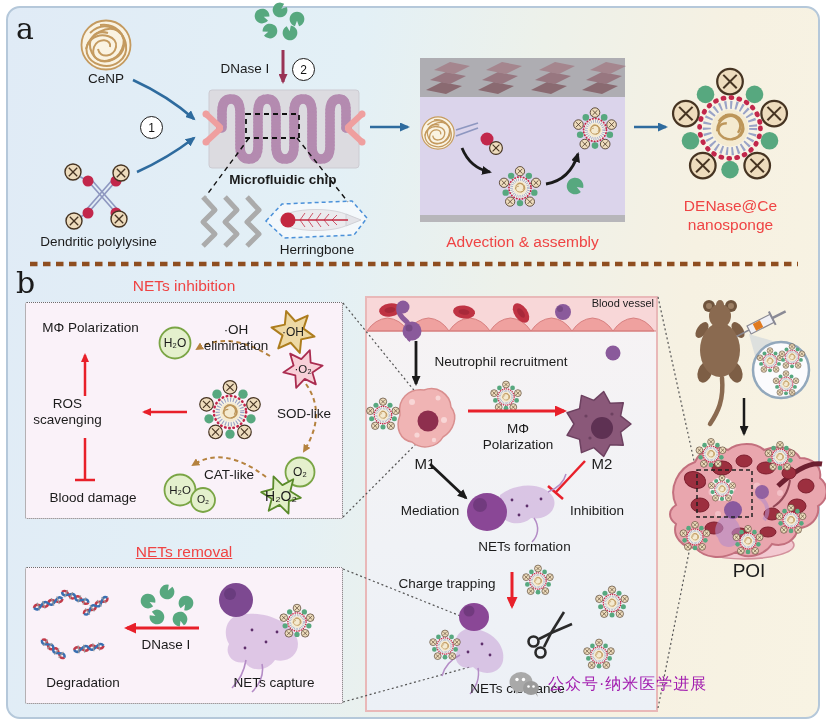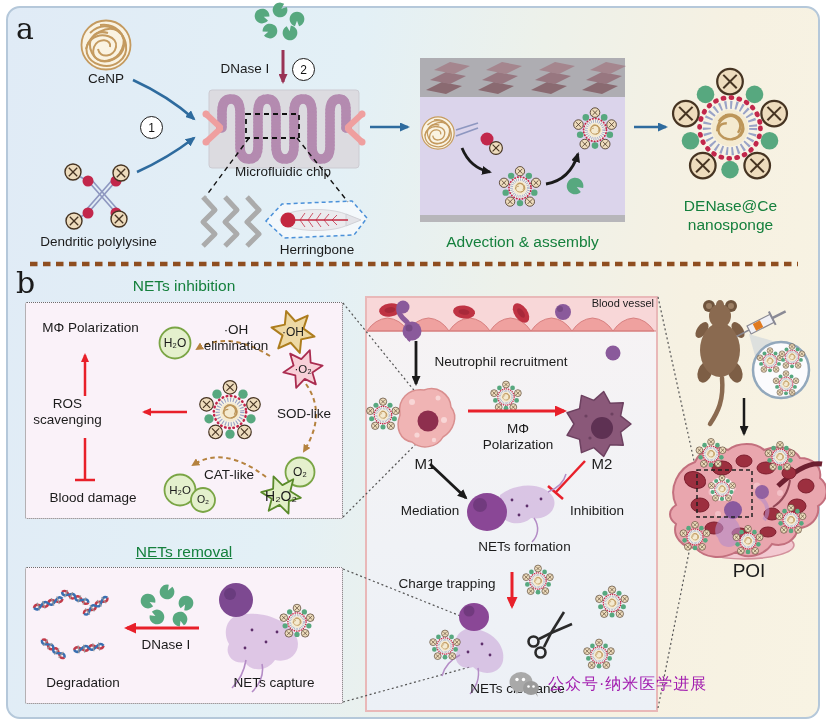--- a/index.html
+++ b/index.html
@@ -4,21 +4,21 @@
 <style>
   html,body{margin:0;padding:0;background:#ffffff;}
   #stage{position:relative;width:826px;height:725px;background:#fff;font-family:"Liberation Sans",sans-serif;overflow:hidden;}
   #frame{position:absolute;left:6px;top:6px;width:810px;height:709px;border:2.5px solid #b5c8da;border-radius:14px;
          background:linear-gradient(100deg,#e0ebf6 0%,#e3f0f6 38%,#edf1ea 58%,#f6f1e2 78%,#f8f3e3 100%);}
   .panelDotted{position:absolute;border:1.6px dotted #6e6e6e;background:#faf2f9;border-radius:2px;}
   #vesselPanel{position:absolute;left:365px;top:296px;width:289px;height:412px;border:2px solid #e9b8b8;
                background:linear-gradient(180deg,#f7f3f4 0%,#f0f2f6 60%,#ecf0f6 100%);}
   svg.art{position:absolute;left:0;top:0;z-index:10;}
   .lbl{position:absolute;z-index:20;color:#1b1b1b;font-size:13.5px;line-height:1.22;text-align:center;white-space:pre-line;}
-  .ttl{font-size:15.5px;color:#15803d;}
+  .ttl{font-size:15.5px;color:#ef4444;}
   .serif{font-family:"DejaVu Serif","Liberation Serif",serif;font-size:30px;line-height:1;}
   .badge{position:absolute;z-index:25;width:21px;height:21px;border:1.7px solid #1d1d1d;border-radius:50%;background:#ffffff;
          font-size:12px;display:flex;align-items:center;justify-content:center;color:#111;}
   .sub{font-size:12px;}
   #watermark{position:absolute;z-index:60;left:508px;top:669px;display:flex;align-items:center;gap:8px;pointer-events:none;}
   #watermark span{color:#a21caf;font-size:16px;letter-spacing:1px;white-space:nowrap;}
 </style>
 </head>
 <body>
 
@@ -422,21 +422,21 @@
       <use href="#np" transform="translate(791,520) scale(0.42)"></use>
       <use href="#np" transform="translate(748,541) scale(0.42)"></use>
       <use href="#np" transform="translate(695,537) scale(0.42)"></use>
     </g>
   </svg>
 
   <div class="lbl serif" style="left:16px;top:14px;">a</div>
   <div class="lbl" style="left:70px;top:71px;width:72px;">CeNP</div>
   <div class="lbl" style="left:212px;top:61px;width:66px;">DNase I</div>
   <div class="lbl" style="left:17px;top:234px;width:163px;">Dendritic polylysine</div>
-  <div class="lbl" style="left:212px;top:164px;width:142px;">Microfluidic chip</div>
+  <div class="lbl" style="left:212px;top:172px;width:142px;font-weight:bold;">Microfluidic chip</div>
   <div class="lbl" style="left:262px;top:242px;width:110px;">Herringbone</div>
   <div class="lbl ttl" style="left:425px;top:233px;width:195px;">Advection &amp; assembly</div>
   <div class="lbl ttl" style="left:663px;top:197px;width:135px;">DENase@Ce
 nanosponge</div>
   <div class="badge" style="left:140px;top:116px;">1</div>
   <div class="badge" style="left:292px;top:58px;">2</div>
 
   <div class="lbl serif" style="left:16px;top:268px;">b</div>
   <div class="lbl ttl" style="left:104px;top:277px;width:160px;">NETs inhibition</div>
   <div class="lbl" style="left:28px;top:320px;width:125px;">MΦ Polarization</div>

